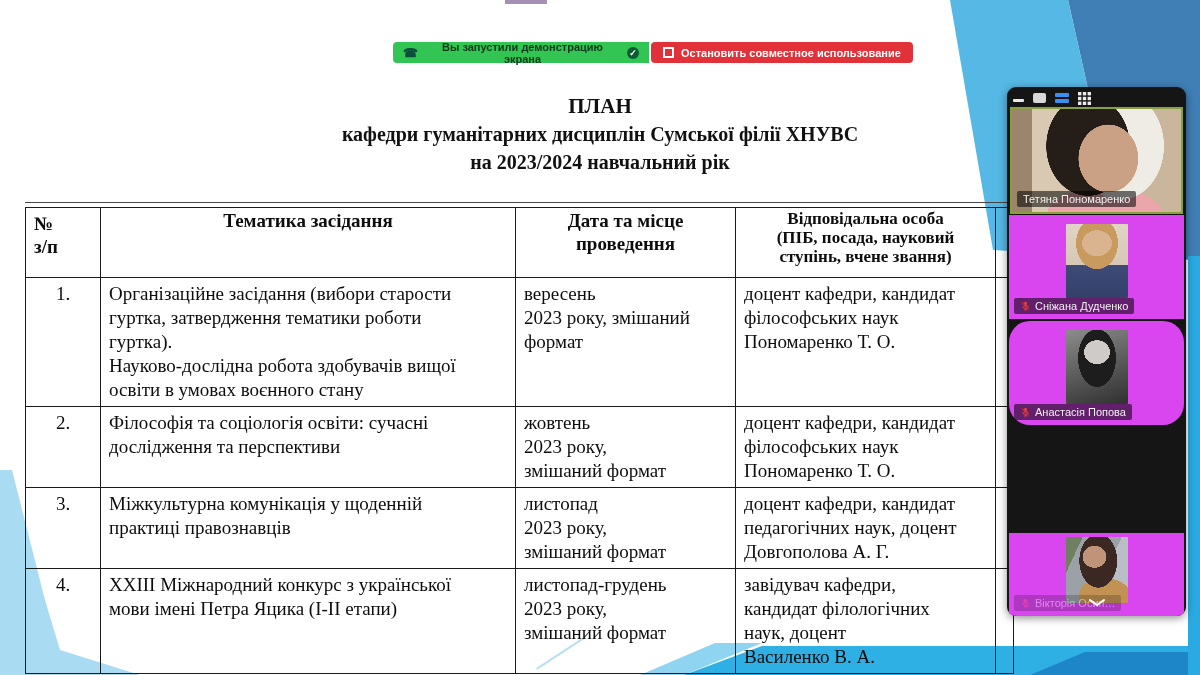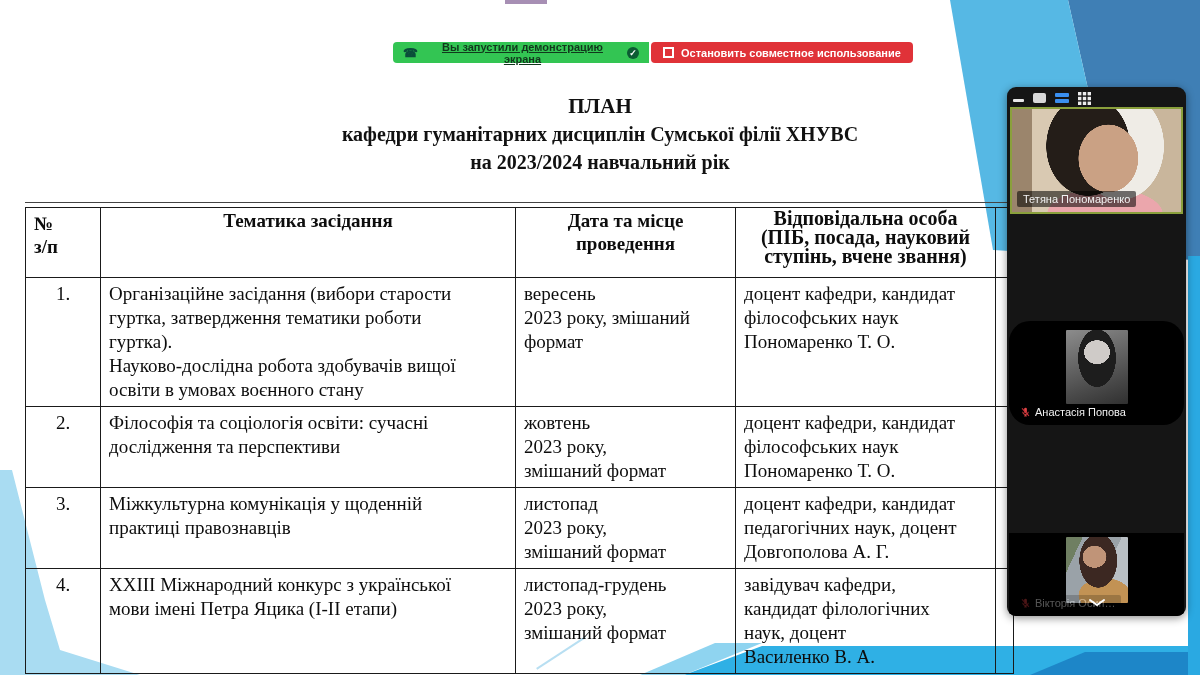--- a/index.html
+++ b/index.html
@@ -23,21 +23,21 @@
   .deco-right-bar{left:1188px;top:256px;width:12px;height:419px;background:#2aa9e2;}
   .deco-line{left:532px;top:652px;width:58px;height:2px;background:#b8dff2;
     transform:rotate(-33deg);}
   .deco-top-purple{left:505px;top:0;width:42px;height:4px;background:#a78fb4;}
 
   
   .share-bar{position:absolute;left:393px;top:42px;height:21px;display:flex;z-index:30;
     font-size:11px;font-weight:bold;}
   .share-status{display:flex;align-items:center;gap:8px;background:#33c553;color:#11381c;
     border-radius:4px 0 0 4px;padding:0 10px;width:236px;justify-content:space-between;}
-  .share-status .txt{flex:1;text-align:center;text-decoration:underline;}
+  .share-status .txt{flex:1;text-align:center;}
   .phone-glyph{font-size:12px;color:#0a4d3a;line-height:1;}
   .check-badge{width:12px;height:12px;border-radius:50%;background:#0c5c33;color:#fff;
     font-size:9px;line-height:12px;text-align:center;}
   .stop-btn{display:flex;align-items:center;gap:7px;background:#e03238;color:#fff;
     border-radius:4px;margin-left:2px;padding:6px 12px;border:none;cursor:pointer;
     font-size:11px;font-weight:bold;font-family:"Liberation Sans",sans-serif;}
   .stop-square{width:7px;height:7px;border:2px solid #fff;background:transparent;}
 
   
   .doc{position:absolute;inset:0;z-index:5;border-radius:12px;}
@@ -50,36 +50,36 @@
     width:988px;font-family:"Liberation Serif","DejaVu Serif",serif;color:#0d0d0d;}
   table.plan td,table.plan th{border:1px solid #1a1a1a;vertical-align:top;
     white-space:pre-line;overflow:hidden;}
   table.plan tr.hdr{height:70px;}
   table.plan tr.r1{height:120px;}
   table.plan tr.r2{height:73px;}
   table.plan tr.r3{height:72px;}
   table.plan tr.r4{height:103px;}
   th.h{font-weight:bold;font-size:19px;line-height:23px;vertical-align:middle;text-align:center;}
   th.h-num{text-align:left;padding-left:8px;vertical-align:top;padding-top:4px;}
-  th.h-person{font-size:20px;line-height:19px;}
+  th.h-person{font-size:17px;line-height:19px;}
   td.c-num{text-align:center;font-size:19px;padding-top:5px;}
   td.c{font-size:19px;line-height:24px;padding:4px 8px;}
   </style>
   <style>
   
   .panel{position:absolute;left:1007px;top:87px;width:179px;height:529px;background:#151515;
     border-radius:9px;z-index:20;overflow:hidden;box-shadow:0 2px 8px rgba(0,0,0,.45);}
   .panel-toolbar{position:absolute;left:6px;top:3px;height:16px;display:flex;
     align-items:center;gap:9px;}
   .ic{display:flex;align-items:center;justify-content:center;cursor:pointer;}
   .ic-min{width:11px;height:3px;background:#e8e8e8;border-radius:1px;margin-top:4px;}
   .ic-speaker{width:13px;height:10px;background:#d8d8d8;border-radius:2px;}
   .ic-strip{display:flex;flex-direction:column;gap:2px;}
   .ic-strip i{display:block;width:14px;height:4px;background:#3a8ff0;border-radius:1px;}
-  .tile{position:absolute;left:2px;width:175px;background:#000000;overflow:hidden;}
+  .tile{position:absolute;left:2px;width:175px;background:#d946ef;overflow:hidden;}
   .tile-active{left:3px;width:169px;border:2px solid #8aa03c;}
   .scene{position:absolute;inset:0;
     background:
       radial-gradient(ellipse 30px 34px at 57% 48%, #caa184 0 99%, transparent 100%),
       radial-gradient(ellipse 42px 50px at 45% 36%, #241d18 0 99%, transparent 100%),
       radial-gradient(ellipse 44px 54px at 64% 36%, #efece6 0 99%, transparent 100%),
       radial-gradient(ellipse 58px 26px at 55% 102%, #eba6ac 0 99%, transparent 100%),
       linear-gradient(90deg,#9b856c 0 12%, #d9c9b2 12% 70%, #c9b69c 70%);}
   .photo{position:absolute;left:50%;transform:translateX(-50%);width:62px;border-radius:1px;}
   .photo-2{background:
@@ -248,20 +248,32 @@
       </span>
     </div>
 
     <div class="tile tile-active" style="top:20px;height:103px;">
       <div class="scene"></div>
       <div class="name-tag">
         <span>Тетяна Пономаренко</span>
       </div>
     </div>
 
+    <div class="tile" style="top:128px;height:104px;">
+      <div class="photo photo-2" style="top:9px;height:74px;"></div>
+      <div class="name-tag">
+        <svg width="11" height="11" viewBox="0 0 16 16">
+          <path d="M6 3a2 2 0 0 1 4 0v4a2 2 0 0 1-4 0z" fill="#e04545"></path>
+          <path d="M4 7a4 4 0 0 0 8 0" fill="none" stroke="#e04545" stroke-width="1.4"></path>
+          <path d="M8 11v2M6 13h4" stroke="#e04545" stroke-width="1.4"></path>
+          <path d="M3 2l10 11" stroke="#c8303a" stroke-width="1.6"></path>
+        </svg>
+        <span>Сніжана Дудченко</span>
+      </div>
+    </div>
 
     <div class="tile" style="top:234px;height:104px;border-radius:21px;">
       <div class="photo photo-3" style="top:9px;height:74px;"></div>
       <div class="name-tag">
         <svg width="11" height="11" viewBox="0 0 16 16">
           <path d="M6 3a2 2 0 0 1 4 0v4a2 2 0 0 1-4 0z" fill="#e04545"></path>
           <path d="M4 7a4 4 0 0 0 8 0" fill="none" stroke="#e04545" stroke-width="1.4"></path>
           <path d="M8 11v2M6 13h4" stroke="#e04545" stroke-width="1.4"></path>
           <path d="M3 2l10 11" stroke="#c8303a" stroke-width="1.6"></path>
         </svg>

